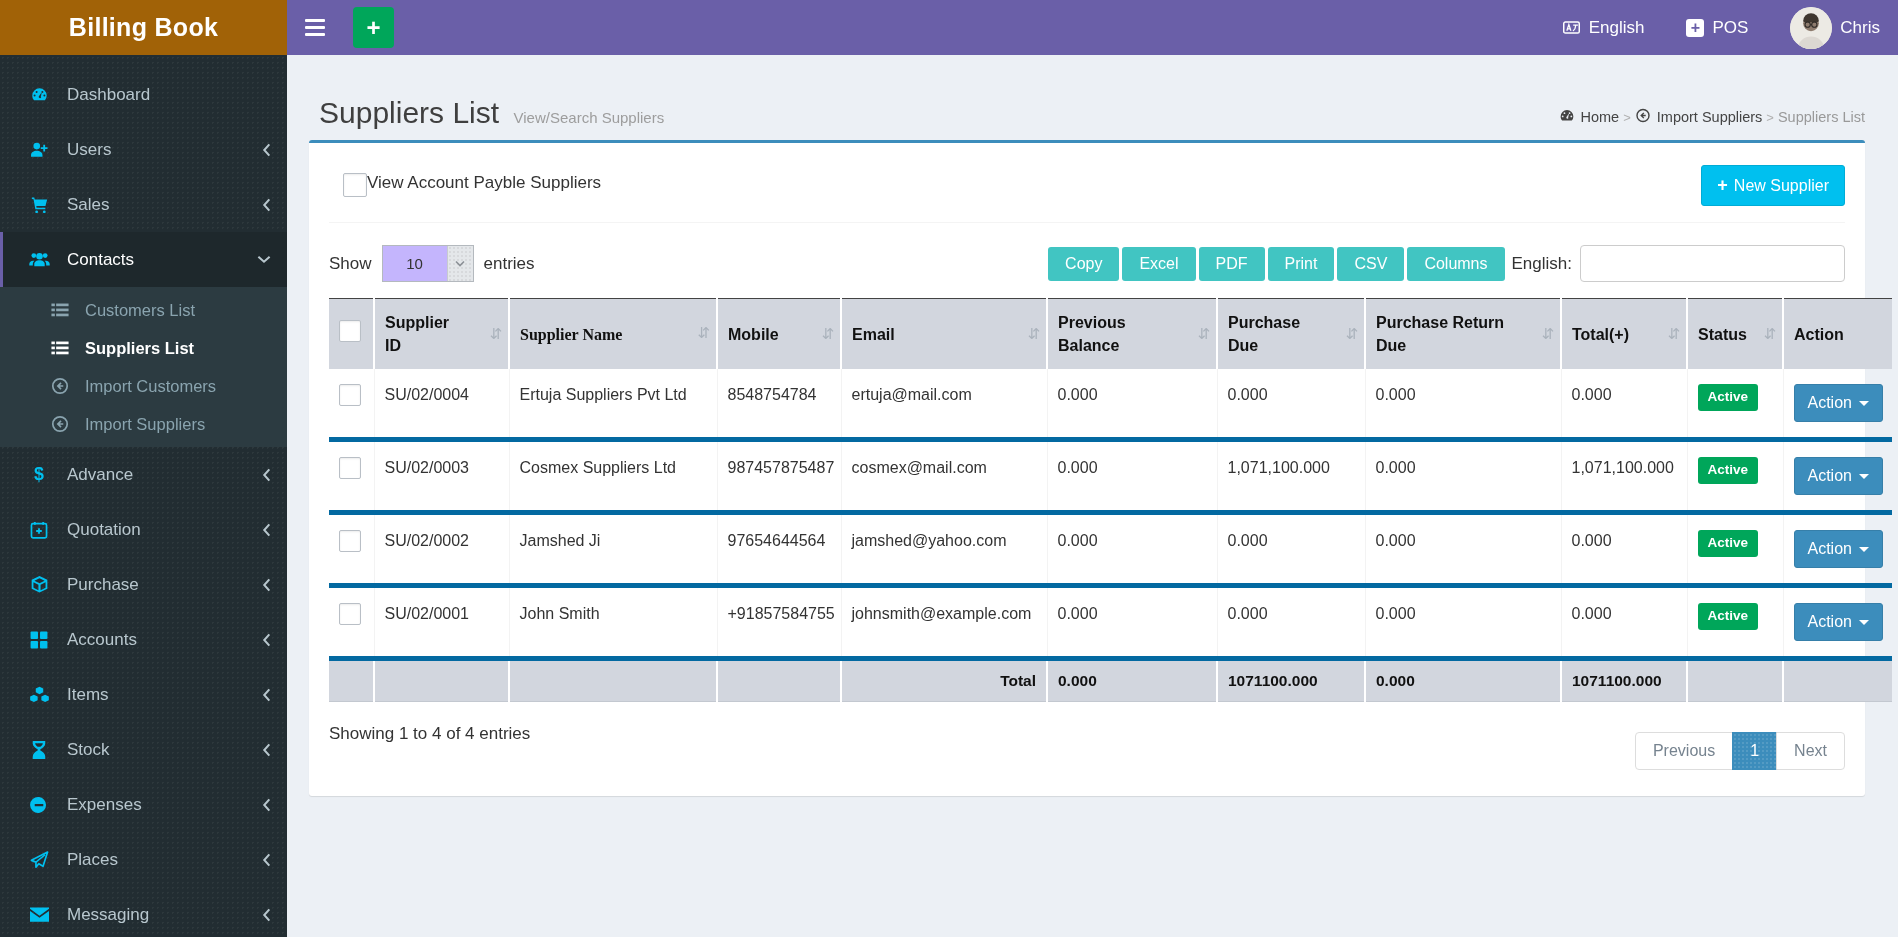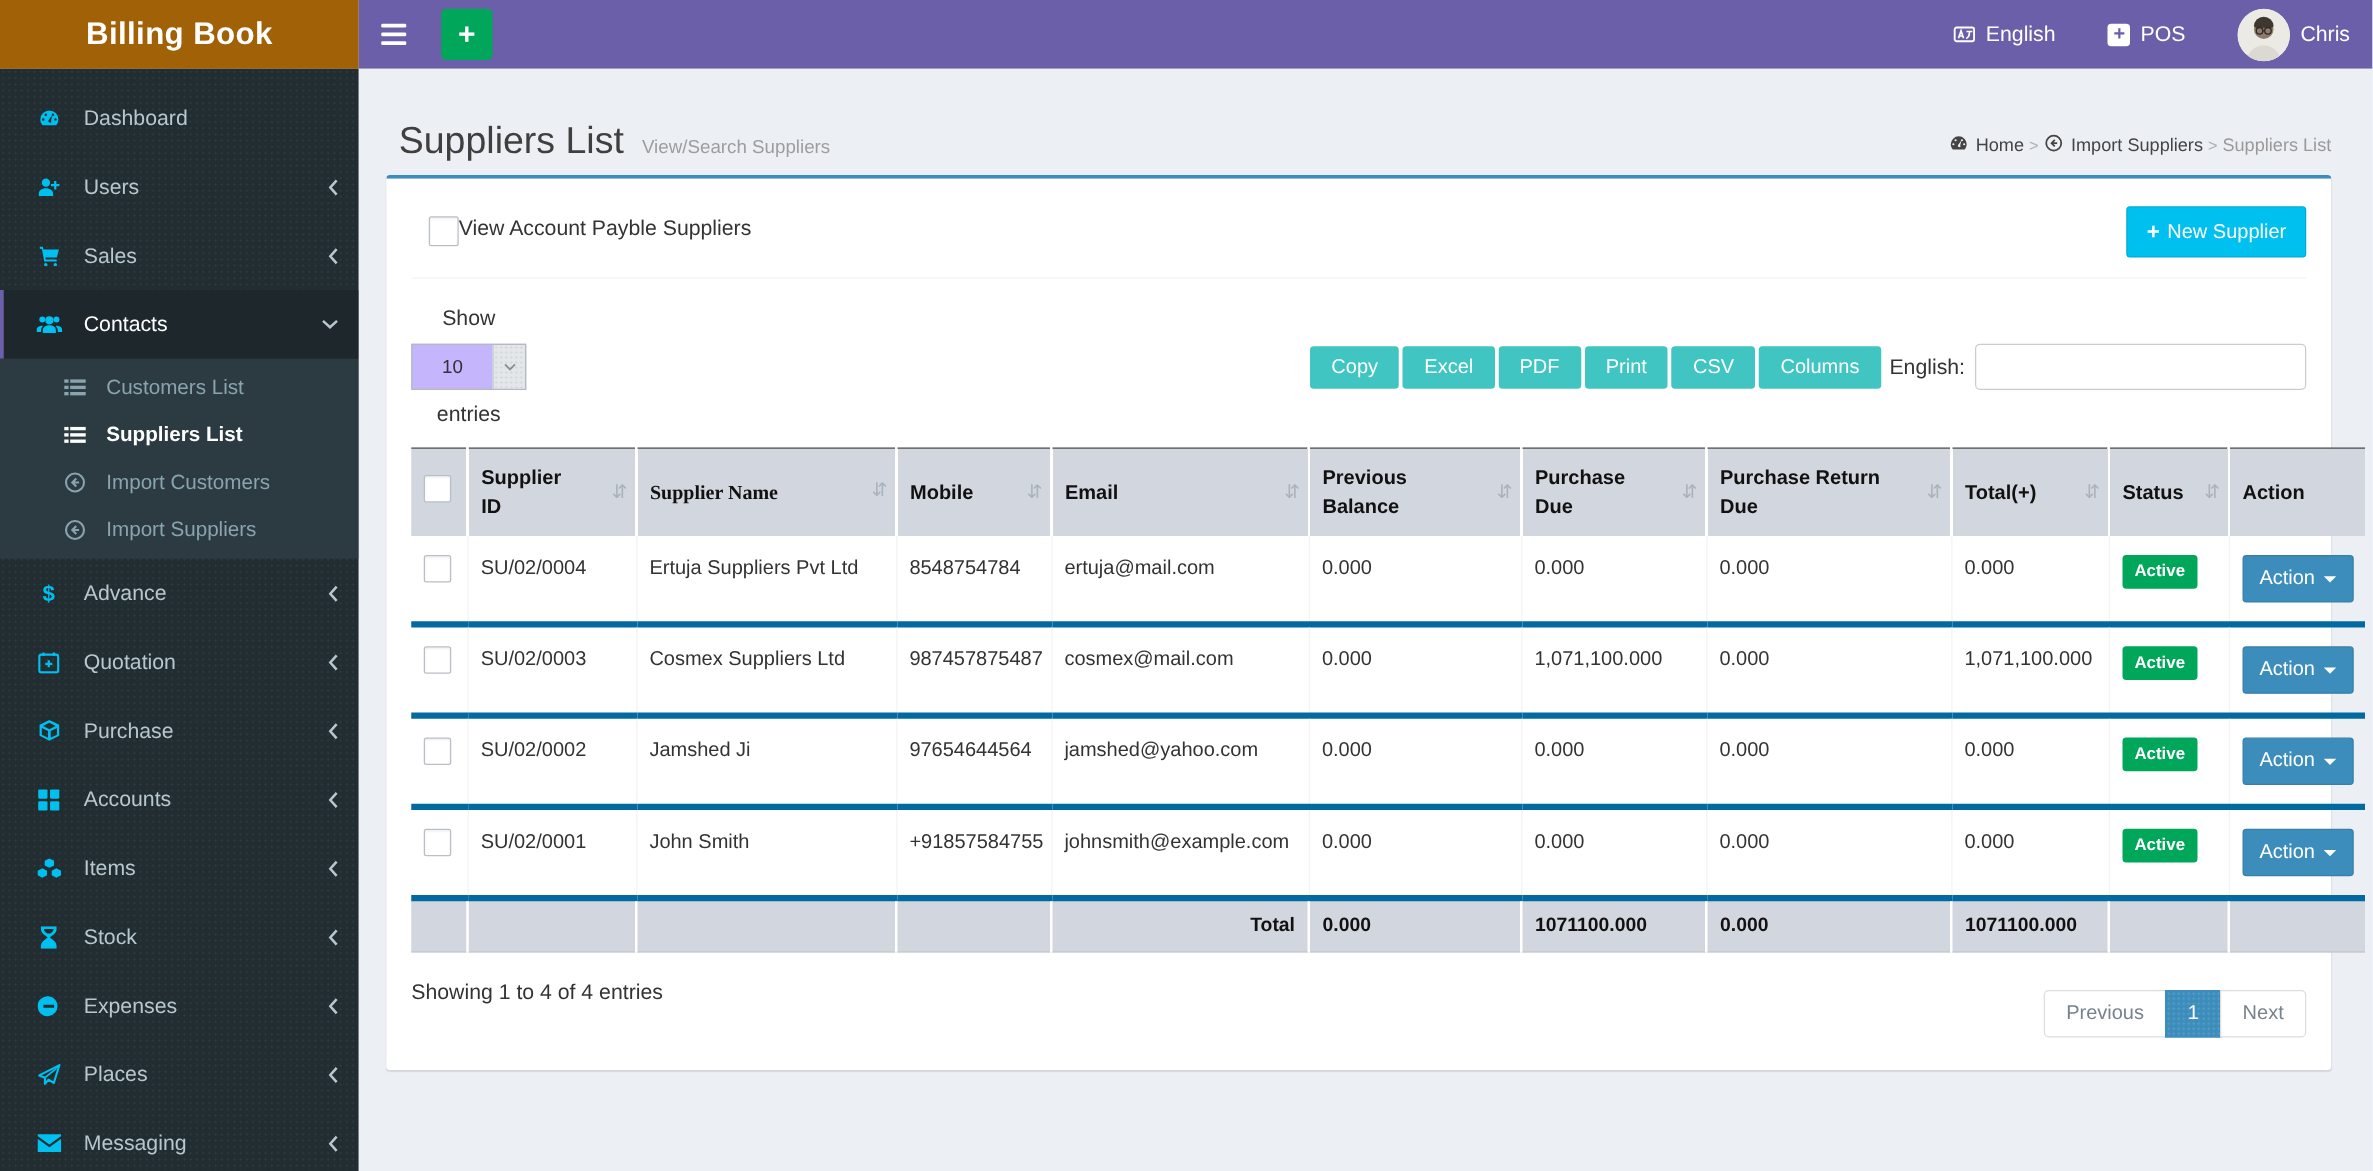--- a/index.html
+++ b/index.html
@@ -58,21 +58,21 @@
   .filter { display:flex; align-items:flex-start; font-size:17px; color:#333; margin-top:8px; }
   .cbx { width:24px; height:24px; background:#fff; border:1px solid #b9bfc6; border-radius:2px;
     box-shadow:inset 0 1px 2px rgba(0,0,0,.08); cursor:pointer; }
   .btn-new { background:#00c0ef; color:#fff; border:1px solid #00acd6; border-radius:3px;
     font-size:16px; padding:9px 15px; cursor:pointer; display:flex; align-items:center; gap:6px;
     font-family:inherit; }
   .btn-new b { font-size:18px; font-weight:bold; }
 
   
   .controls { display:flex; align-items:center; margin:22px 0 16px 0; }
-  .show-group { display:flex; align-items:center; gap:10px; font-size:17px; color:#333;flex-direction:column; }
+  .show-group { display:flex; align-items:center; gap:10px; font-size:17px; color:#333; }
   .select-box { display:inline-flex; width:92px; height:37px; border:1px solid #b4b9be; background:#c4b5fd; cursor:pointer; }
   .select-value { flex:1; text-align:center; line-height:35px; font-size:15px; color:#333; }
   .select-arrow { width:26px; background:#e4e7ea; border-left:1px solid #c7cbcf; display:flex;
     align-items:center; justify-content:center; color:#8b9096;
     background-image:radial-gradient(rgba(0,0,0,0.06) 1px, transparent 1px); background-size:4px 4px; }
   .export-group { margin-left:auto; display:flex; }
   .btn-export { background:#41c5c2; color:#fff; border:none; font-family:inherit; font-size:16px;
     padding:8px 17px; margin-right:3px; border-radius:3px; cursor:pointer; }
   .search-group { display:flex; align-items:center; gap:8px; font-size:17px; color:#333; margin-left:4px; }
   .search-input { width:265px; height:37px; border:1px solid #ccc; border-radius:4px; padding:0 10px;

